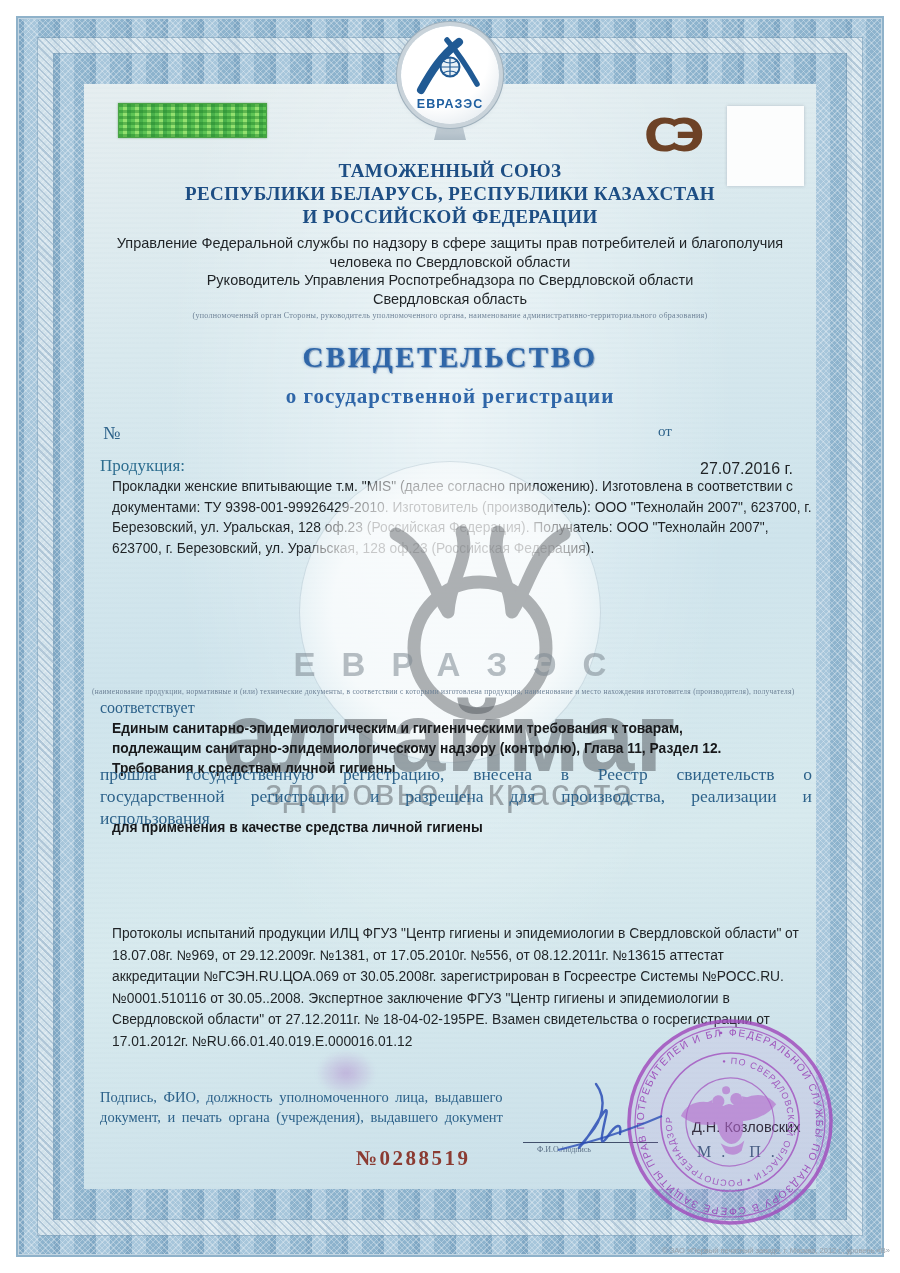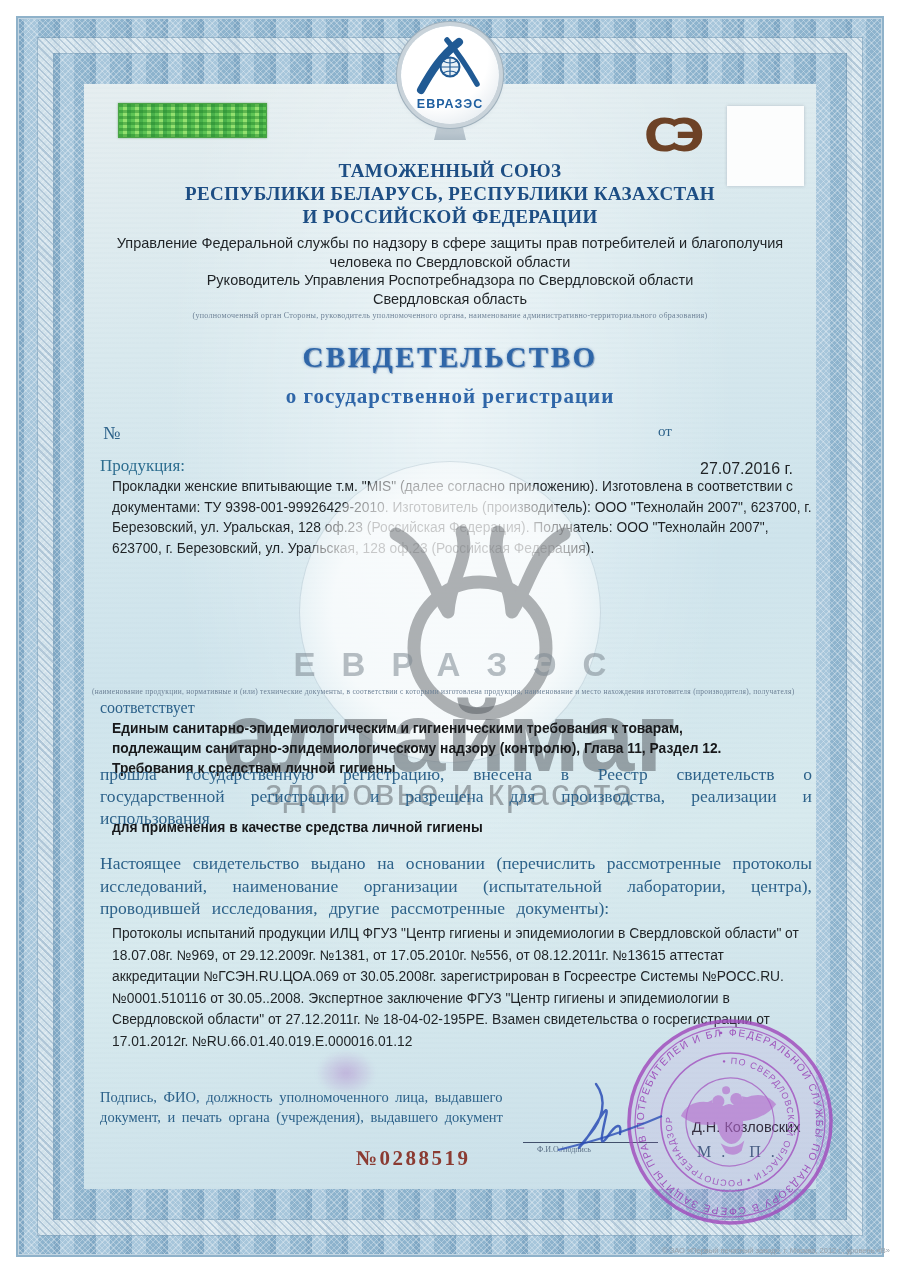--- a/index.html
+++ b/index.html
@@ -150,21 +150,20 @@
   <div class="abs center wm-evrazes-text">ЕВРАЗЭС</div>
   <div class="abs center wm-tagline">здоровье и красота</div>
   <div class="abs center wm-brand">алтаймаг</div>
 
   <div class="abs cap2 tiny">(наименование продукции, нормативные и (или) технические документы, в соответствии с которыми изготовлена продукция, наименование и место нахождения изготовителя (производителя), получателя)</div>
   <div class="abs sootv">соответствует</div>
   <div class="abs reqs sans">Единым санитарно-эпидемиологическим и гигиеническими требования к товарам, подлежащим санитарно-эпидемиологическому надзору (контролю), Глава 11, Раздел 12. Требования к средствам личной гигиены</div>
   <div class="abs regstate serifteal just">прошла государственную регистрацию, внесена в Реестр свидетельств о государственной регистрации и разрешена для производства, реализации и использования</div>
   <div class="abs usage sans">для применения в качестве средства личной гигиены</div>
 
-  <div class="abs basis-intro serifteal just">Настоящее свидетельство выдано на основании (перечислить рассмотренные протоколы исследований, наименование организации (испытательной лаборатории, центра), проводившей исследования, другие рассмотренные документы):</div>
   <div class="abs basis-details sans">Протоколы испытаний продукции ИЛЦ ФГУЗ "Центр гигиены и эпидемиологии в Свердловской области" от 18.07.08г. №969, от 29.12.2009г. №1381, от 17.05.2010г. №556, от 08.12.2011г. №13615 аттестат аккредитации №ГСЭН.RU.ЦОА.069 от 30.05.2008г. зарегистрирован в Госреестре Системы №РОСС.RU.№0001.510116 от 30.05..2008. Экспертное заключение ФГУЗ "Центр гигиены и эпидемиологии в Свердловской области" от 27.12.2011г. № 18-04-02-195РЕ. Взамен свидетельства о госрегистрации от 17.01.2012г. №RU.66.01.40.019.Е.000016.01.12</div>
 
 
   <div class="abs sig-cap">Подпись, ФИО, должность уполномоченного лица, выдавшего документ, и печать органа (учреждения), выдавшего документ</div>
   <div class="abs mp">М. П.</div>
   <div class="abs sig-line"></div>
   <div class="abs sig-line-cap">Ф.И.О./подпись</div>
   <div class="abs signer sans">Д.Н. Козловских</div>
   <div class="abs serial">№0288519</div>
   <div class="abs smudge"></div>

